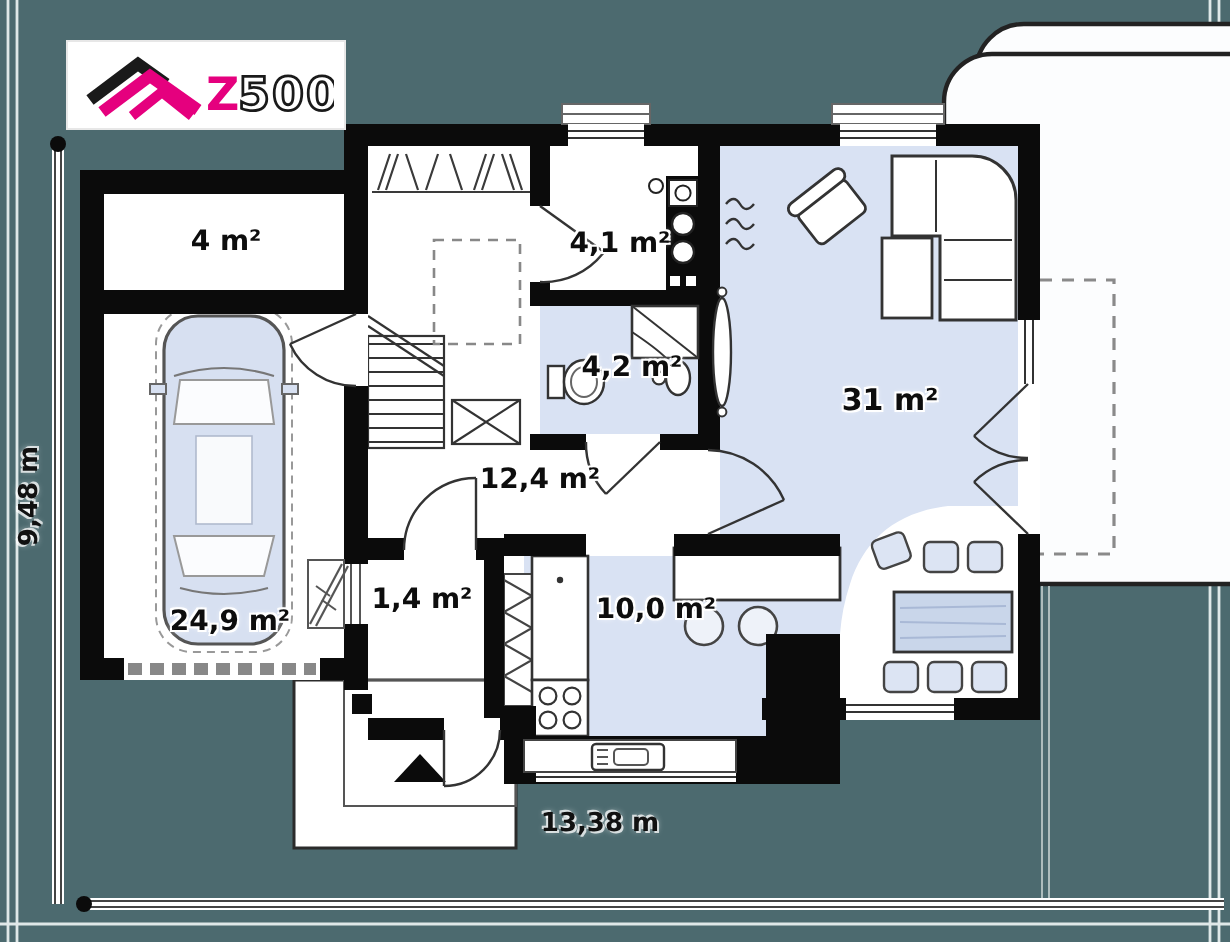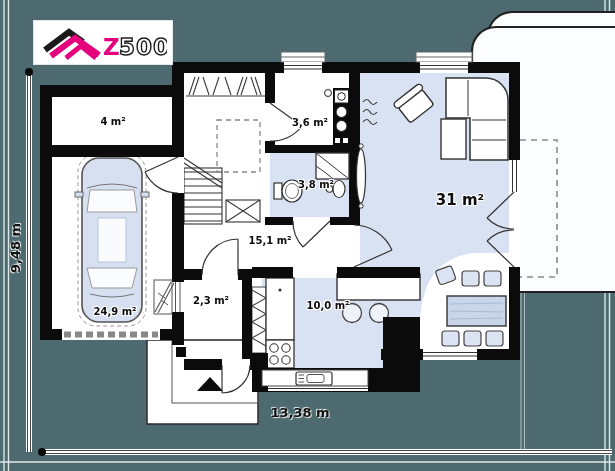--- a/index.html
+++ b/index.html
@@ -1,21 +1,21 @@
 <!DOCTYPE html>
 <html><head>
 <meta charset="utf-8">
 <style>
   html,body{margin:0;padding:0;}
   .stage{position:relative;width:615px;height:471px;background:#4C6A6F;overflow:hidden;
          font-family:"DejaVu Sans",sans-serif;}
-  .room-label{position:absolute;transform:translate(-50%,-50%);font-weight:bold;font-size:10px;
+  .room-label{position:absolute;transform:translate(-50%,-50%);font-weight:bold;font-size:14px;
     color:#0d0d0d;white-space:nowrap;letter-spacing:0px;
     text-shadow:-1px -1px 0 #fff,1px -1px 0 #fff,-1px 1px 0 #fff,1px 1px 0 #fff,0 0 3px #fff;}
-  .room-label.big{font-size:15px;margin-left:15px;}
+  .room-label.big{font-size:15px;}
   .dim-label{position:absolute;transform:translate(-50%,-50%);font-weight:bold;font-size:13px;
     color:#111;white-space:nowrap;
     text-shadow:-1px -1px 0 rgba(255,255,255,.75),1px 1px 0 rgba(255,255,255,.75),0 0 3px rgba(255,255,255,.6);}
   .dim-label.vert{transform:translate(-50%,-50%) rotate(-90deg);}
   .logo{position:absolute;left:33px;top:20px;width:140px;height:45px;background:#ffffff;
         display:flex;align-items:center;justify-content:center;box-shadow:0 0 0 1px #e7e7e7 inset;}
   svg{display:block;}
 </style>
 </head>
 <body>
@@ -339,23 +339,23 @@
     <path d="M6,26 L30,8 L44,18" fill="none" stroke="#1a1a1a" stroke-width="6"></path>
     <path d="M12,32 L36,14 L60,31" fill="none" stroke="#E5007E" stroke-width="6"></path>
     <path d="M27,34 L42,22 L57,34" fill="none" stroke="#E5007E" stroke-width="5"></path>
     <text x="64" y="31" font-family="DejaVu Sans, sans-serif" font-size="23" font-weight="bold" fill="#E5007E">Z</text>
     <text x="80" y="31" font-family="DejaVu Sans, sans-serif" font-size="23" font-weight="bold" letter-spacing="1" fill="#ffffff" stroke="#1a1a1a" stroke-width="1.4">500</text>
   </svg>
 </div>
 
 <div class="room-label" style="left:113px;top:121px">4 m²</div>
 <div class="room-label" style="left:115px;top:311px">24,9 m²</div>
-<div class="room-label" style="left:270px;top:240px">15,1 m²</div>
-<div class="room-label" style="left:310px;top:122px">3,6 m²</div>
-<div class="room-label" style="left:316px;top:184px">3,8 m²</div>
+<div class="room-label" style="left:270px;top:240px">12,4 m²</div>
+<div class="room-label" style="left:310px;top:122px">4,1 m²</div>
+<div class="room-label" style="left:316px;top:184px">4,2 m²</div>
 <div class="room-label big" style="left:445px;top:200px">31 m²</div>
-<div class="room-label" style="left:211px;top:300px">2,3 m²</div>
+<div class="room-label" style="left:211px;top:300px">1,4 m²</div>
 <div class="room-label" style="left:328px;top:305px">10,0 m²</div>
 
 <div class="dim-label" style="left:300px;top:412px">13,38 m</div>
 <div class="dim-label vert" style="left:15px;top:248px">9,48 m</div>
 
 </div>
 
 </body></html>

